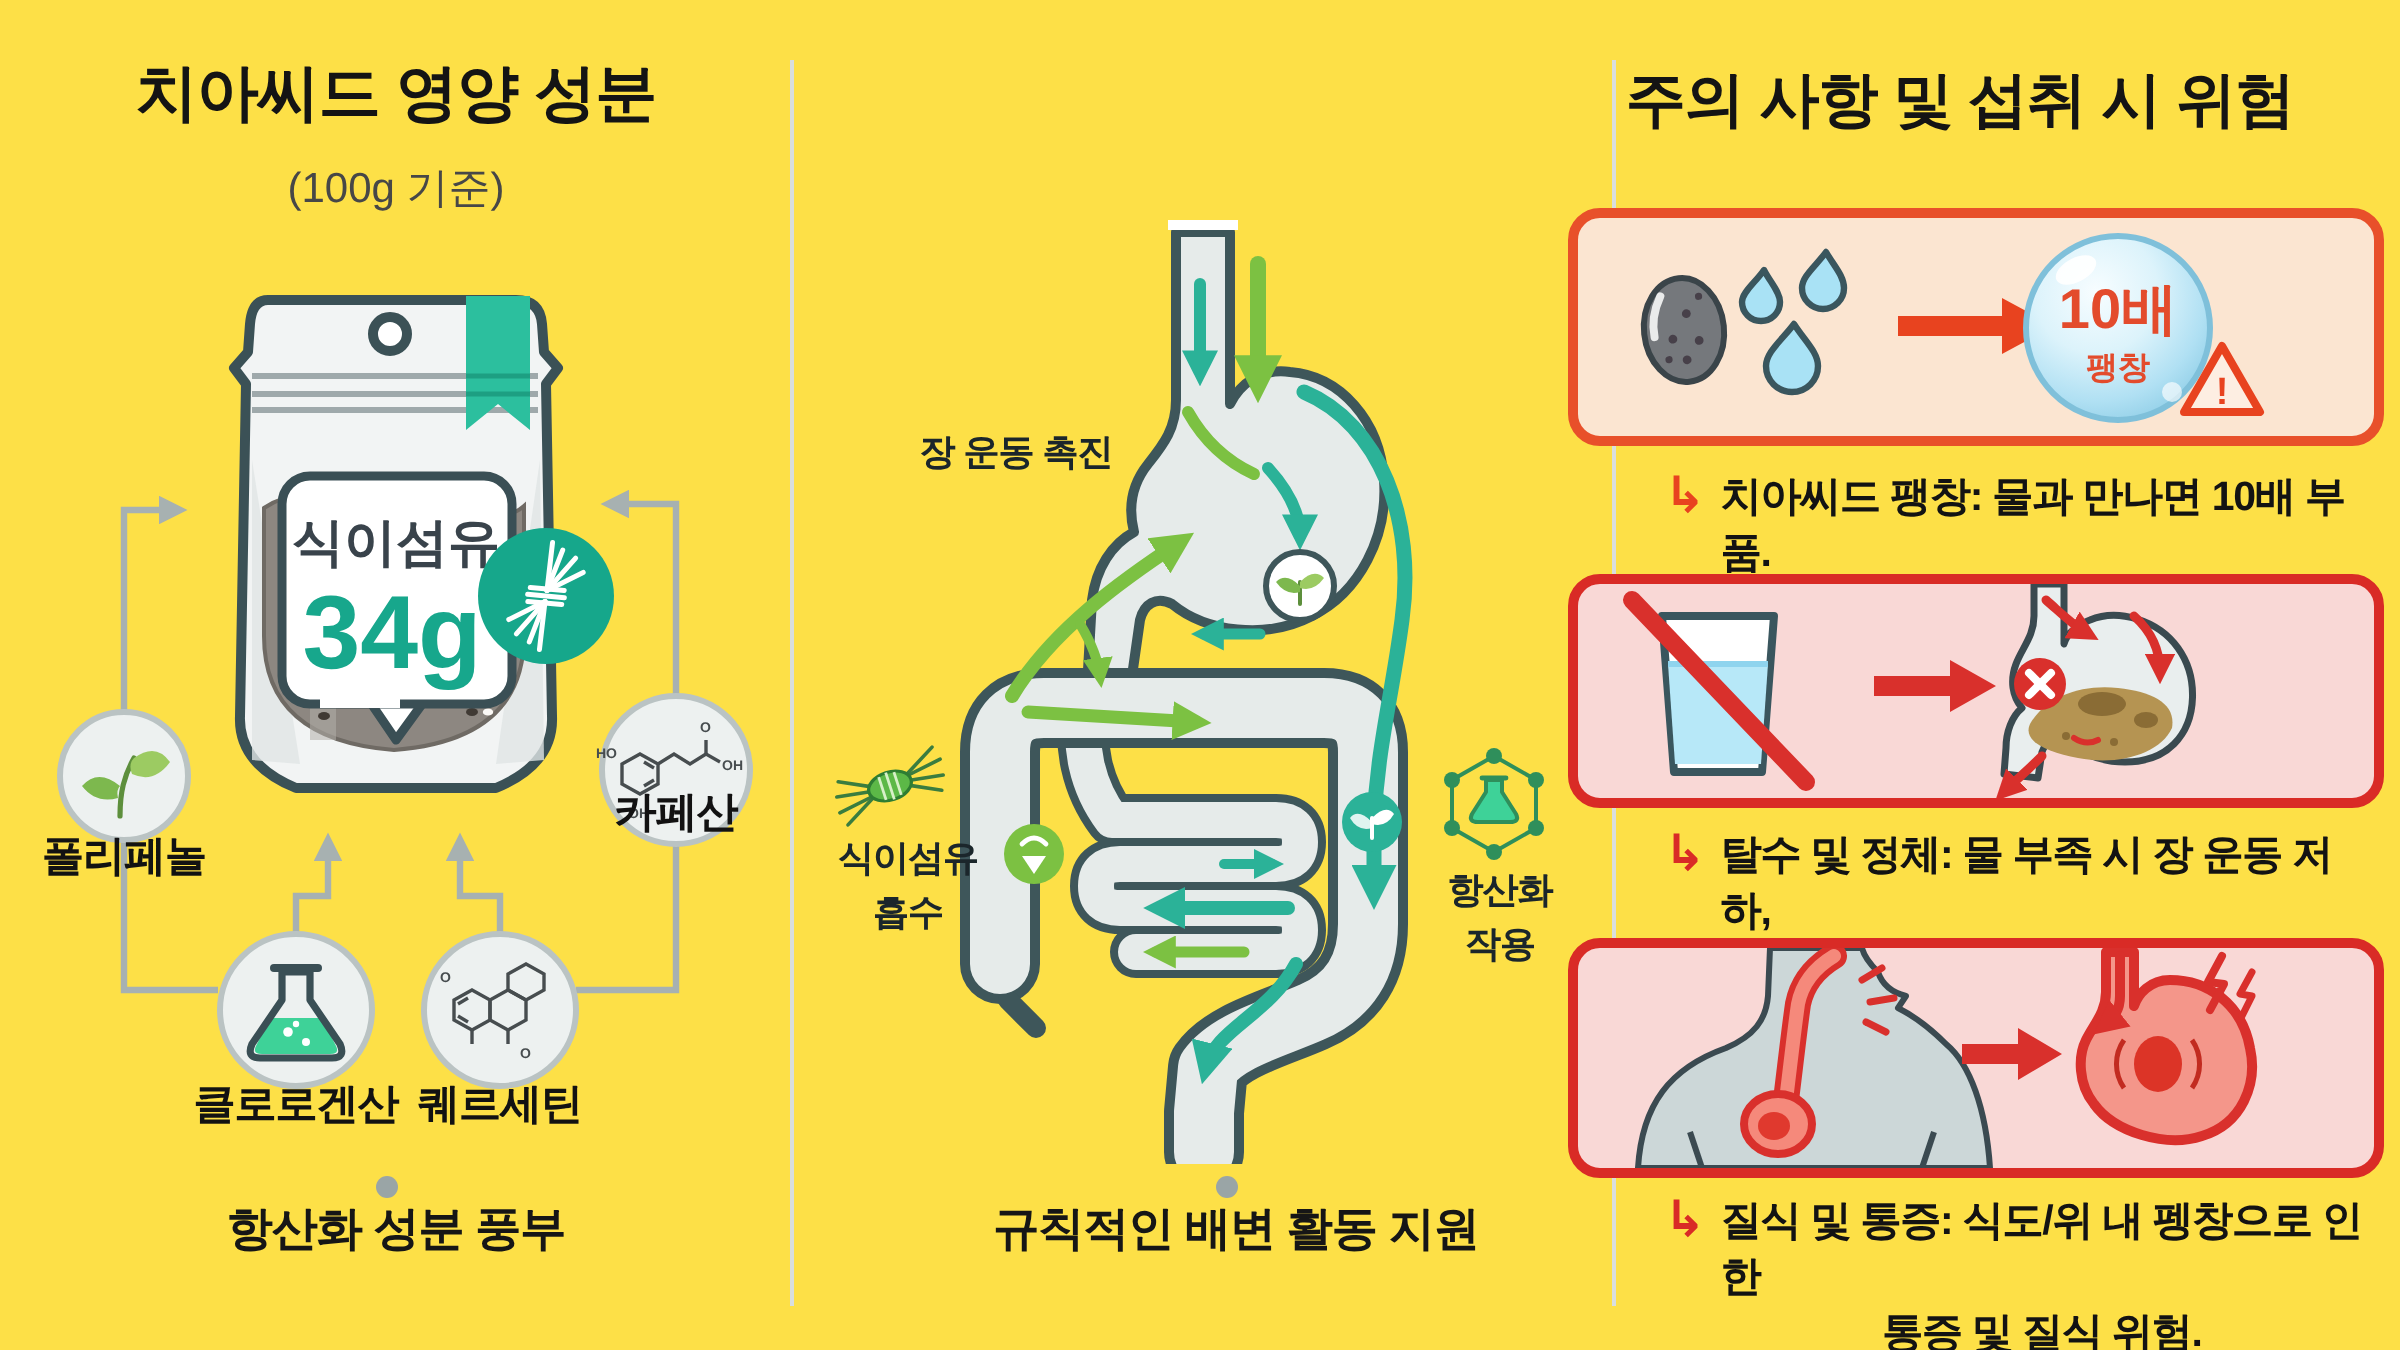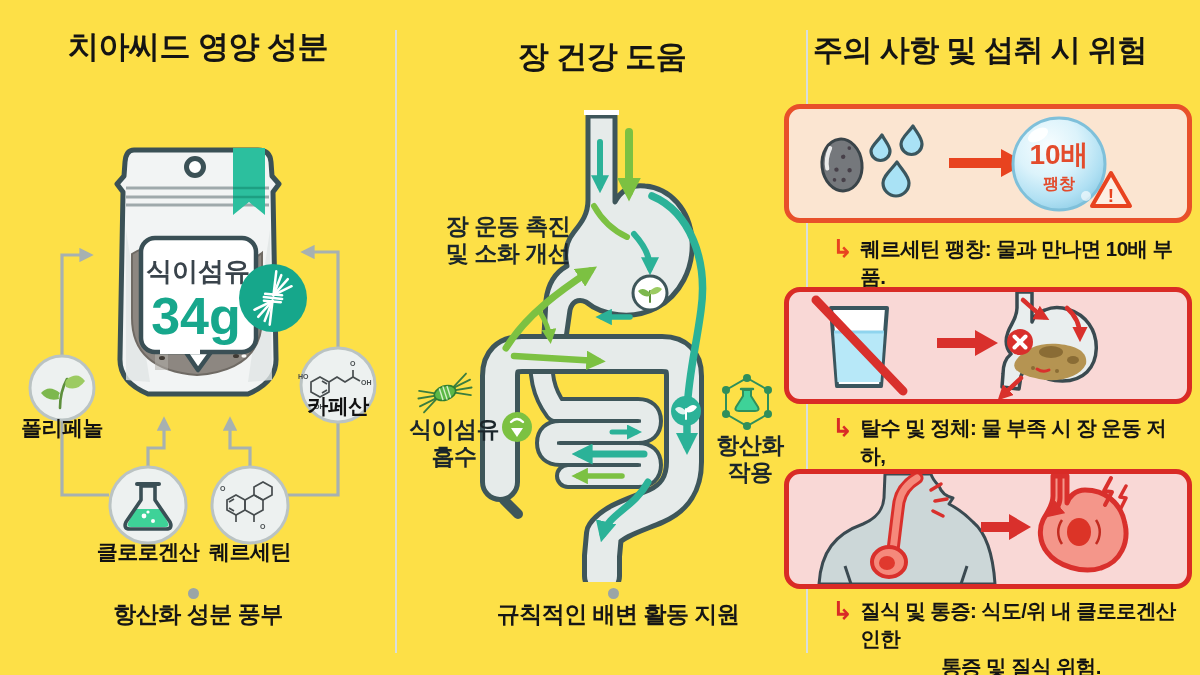--- a/index.html
+++ b/index.html
@@ -7,21 +7,21 @@
   .canvas{
     position:relative;width:1200px;height:675px;background:#fde047;
     font-family:"Liberation Sans","DejaVu Sans",sans-serif;overflow:hidden;
     color:#161616;
   }
   .abs{position:absolute;}
   .divider{position:absolute;top:30px;bottom:22px;width:2px;background:#d9dede;}
   .panel-title{position:absolute;text-align:center;font-weight:800;font-size:31px;color:#141414;letter-spacing:-0.5px;}
   .panel-sub{position:absolute;text-align:center;font-weight:500;font-size:21px;color:#474747;}
   .circle-label{position:absolute;text-align:center;font-weight:700;font-size:21px;color:#121212;letter-spacing:-0.5px;}
-  .mid-label{position:absolute;text-align:center;font-weight:700;font-size:23px;line-height:27px;color:#1b262b;letter-spacing:-0.5px;}
+  .mid-label{position:absolute;text-align:center;font-weight:700;font-size:18px;line-height:27px;color:#1b262b;letter-spacing:-0.5px;}
   .footnote{position:absolute;display:flex;align-items:center;justify-content:center;font-weight:700;font-size:23px;color:#161616;letter-spacing:-0.5px;flex-direction:column;}
   .footnote .dot{width:11px;height:11px;border-radius:50%;background:#9aa5a6;margin-right:10px;flex:0 0 auto;}
   .warnbox{position:absolute;left:784px;width:408px;border-radius:16px;}
   .box-orange{border:5px solid #e8502a;background:#fbe5d1;}
   .box-red{border:5px solid #d92b26;background:#f9d8d6;}
   .caption{position:absolute;left:832px;width:358px;font-weight:700;font-size:20.5px;line-height:28px;color:#131313;letter-spacing:-0.6px;}
   .caption .l1{display:flex;align-items:flex-start;}
   .caption .hook{font-size:25px;line-height:26px;margin-right:8px;font-weight:700;flex:0 0 auto;}
   .hook-orange{color:#e8431f;}
   .hook-red{color:#d92b26;}
@@ -33,20 +33,21 @@
 </style>
 </head>
 <body>
 
 <div class="canvas">
 
   <div class="divider" style="left:395px;"></div>
   <div class="divider" style="left:806px;"></div>
 
   <div class="panel-title" style="left:0;width:396px;top:26px;">치아씨드 영양 성분</div>
+  <div class="panel-sub" style="left:0;width:396px;top:80px;">(100g 기준)</div>
 
   <svg class="abs" style="left:0;top:130px;" width="396" height="422" viewBox="0 0 396 422">
     <defs>
       <marker id="mGray" viewBox="0 0 10 10" refX="6" refY="5" markerWidth="4.5" markerHeight="4.5" orient="auto-start-reverse">
         <path d="M0,0 L10,5 L0,10 Z" fill="#a7b1b1"></path>
       </marker>
     </defs>
 
     <g stroke="#a7b1b1" stroke-width="3.2" fill="none">
       <path d="M62,226 L62,125 L88,125" marker-end="url(#mGray)"></path>
@@ -196,21 +197,20 @@
   <div class="circle-label" style="left:7px;width:110px;top:414px;">폴리페놀</div>
   <div class="circle-label" style="left:288px;width:100px;top:392px;">카페산</div>
   <div class="circle-label" style="left:78px;width:140px;top:538px;">클로로겐산</div>
   <div class="circle-label" style="left:190px;width:120px;top:538px;">퀘르세틴</div>
 
   <div class="footnote" style="left:0;width:396px;top:588px;">
     <span class="dot"></span>
     <span>항산화 성분 풍부</span>
   </div>
 
-  <div class="panel-title" style="left:398px;width:408px;top:36px;">장 건강 도움</div>
 
   <svg class="abs" style="left:398px;top:110px;" width="408" height="472" viewBox="0 0 408 472">
     <defs>
       <marker id="mTeal" viewBox="0 0 10 10" refX="6" refY="5" markerWidth="3" markerHeight="3" orient="auto-start-reverse">
         <path d="M0,0 L10,5 L0,10 Z" fill="#2bb298"></path>
       </marker>
       <marker id="mLime" viewBox="0 0 10 10" refX="6" refY="5" markerWidth="3" markerHeight="3" orient="auto-start-reverse">
         <path d="M0,0 L10,5 L0,10 Z" fill="#7cc142"></path>
       </marker>
     </defs>
@@ -296,21 +296,20 @@
           <circle cx="-21" cy="12" r="4"></circle>
           <circle cx="-21" cy="-12" r="4"></circle>
       </g>
       <path d="M-4,-12 L-4,-6 L-11,5 Q-13,9 -8,9 L8,9 Q13,9 11,5 L4,-6 L4,-12 Z" fill="#3ed298" stroke="#2f8f5b" stroke-width="2" stroke-linejoin="round"></path>
       <line x1="-6" y1="-13" x2="6" y2="-13" stroke="#2f8f5b" stroke-width="2.4" stroke-linecap="round"></line>
     </g>
   </svg>
 
   <div class="mid-label" style="left:428px;width:160px;top:213px;">
     <div>장 운동 촉진</div>
-    <div>및 소화 개선</div>
   </div>
   <div class="mid-label" style="left:398px;width:112px;top:416px;">
     <div>식이섬유</div>
     <div>흡수</div>
   </div>
   <div class="mid-label" style="left:695px;width:110px;top:432px;">
     <div>항산화</div>
     <div>작용</div>
   </div>
 
@@ -358,21 +357,21 @@
       </g>
       <g>
         <path d="M322,64 L341,97 L303,97 Z" fill="#fdeee2" stroke="#e8431f" stroke-width="4" stroke-linejoin="round"></path>
         <text x="322" y="93" text-anchor="middle" font-size="19" font-weight="bold" fill="#e8431f">!</text>
       </g>
     </svg>
   </div>
   <div class="caption" style="top:235px;">
     <div class="l1">
       <span class="hook hook-orange">↳</span>
-      <span>퀘르세틴 팽창: 물과 만나면 10배 부품.</span>
+      <span>치아씨드 팽창: 물과 만나면 10배 부품.</span>
     </div>
     <div class="cap-left2">충분한 물 섭취 필요.</div>
   </div>
 
   <div class="warnbox box-red" style="top:287px;height:117px;">
     <svg width="350" height="107" viewBox="0 0 350 107">
       <defs>
         <marker id="mRedA" viewBox="0 0 10 10" refX="6" refY="5" markerWidth="3.4" markerHeight="3.4" orient="auto-start-reverse">
           <path d="M0,0 L10,5 L0,10 Z" fill="#d9302c"></path>
         </marker>
@@ -444,18 +443,18 @@
         <g stroke="#d9302c" fill="none" stroke-linejoin="round" stroke-linecap="round">
           <path d="M34,-52 L27,-39 L35,-38 L28,-25" stroke-width="4"></path>
           <path d="M49,-44 L43,-33 L49,-32 L44,-22" stroke-width="3.5"></path>
         </g>
       </g>
     </svg>
   </div>
   <div class="caption" style="top:597px;">
     <div class="l1">
       <span class="hook hook-red">↳</span>
-      <span>질식 및 통증: 식도/위 내 클로로겐산 인한</span>
+      <span>질식 및 통증: 식도/위 내 펭창으로 인한</span>
     </div>
     <div class="cap-center2">통증 및 질식 위험.</div>
   </div>
 
 </div>
 
 </body></html>

